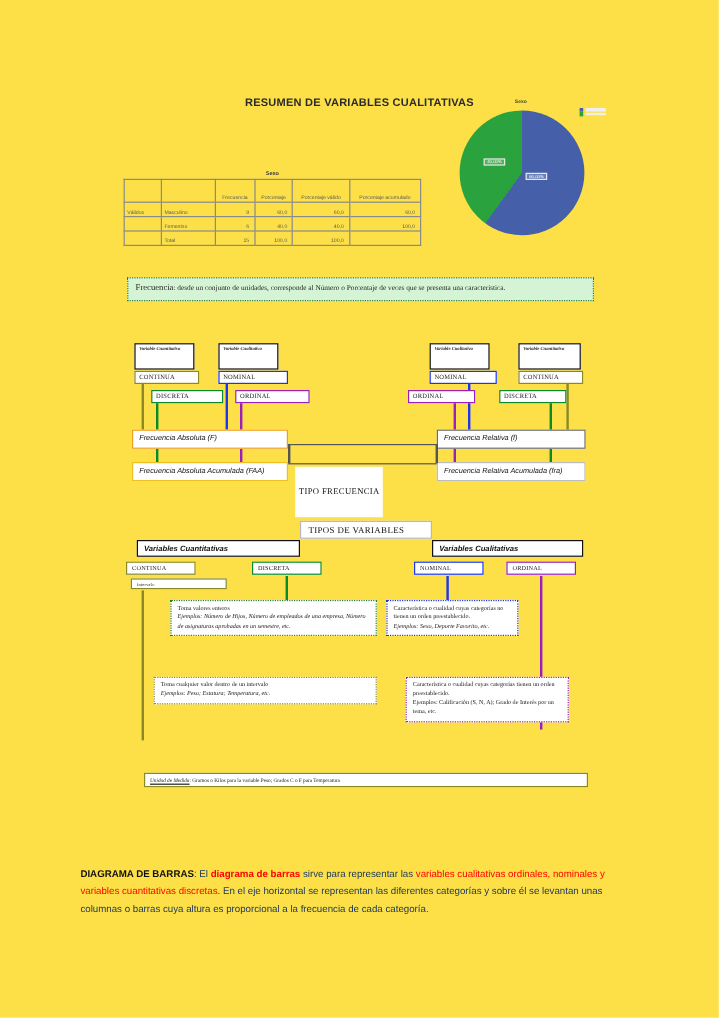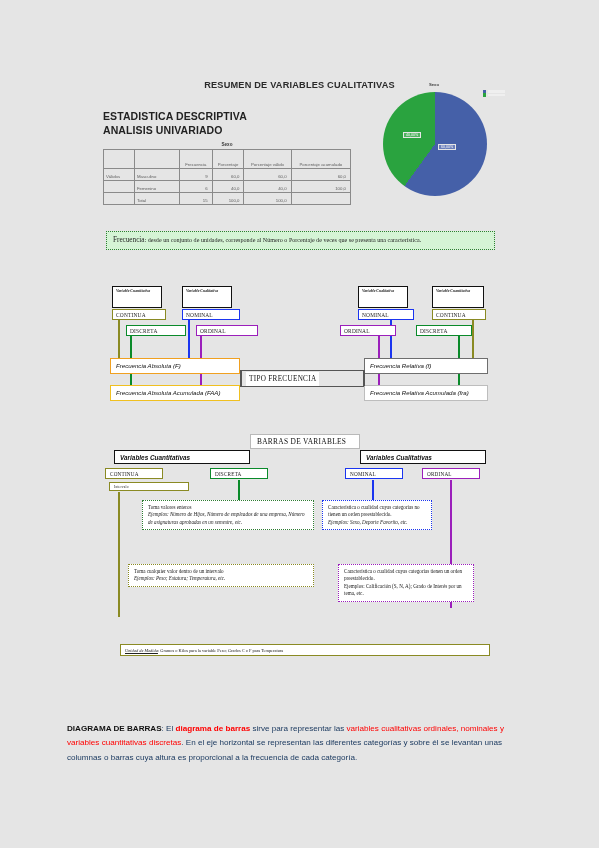--- a/index.html
+++ b/index.html
@@ -1,18 +1,18 @@
 <!DOCTYPE html>
 <html><head>
 <meta charset="utf-8">
 <style>
   html,body{margin:0;padding:0;background:#ffffff;}
   body{width:599px;height:848px;position:relative;overflow:hidden;
        font-family:"Liberation Sans", sans-serif;color:#1a1a1a;}
-  .page{position:absolute;inset:0;background:#e5e5e5;}
+  .page{position:absolute;inset:0;background:#fde047;}
 
   
   .abs{position:absolute;box-sizing:border-box;}
 
   
   #doc-title{left:0;right:0;top:80px;text-align:center;font-size:9.2px;
     font-weight:bold;letter-spacing:.2px;color:#2b2b2b;}
 
   
   #spss-head{left:103px;top:110px;font-size:10.5px;font-weight:bold;
@@ -67,21 +67,21 @@
   .b-purple{border:1.2px solid #9b1fbb;}
   .b-orange{border:1.4px solid #f0a020;}
   .b-gold{border:1.4px solid #f0c020;}
   .b-gray{border:1.4px solid #6e6e6e;}
   .b-lgray{border:1.2px solid #bdbdbd;}
   .fres{font-family:"Liberation Sans", sans-serif;font-style:italic;
     font-size:6.1px;color:#111;padding:2.5px 5px;line-height:8.5px;}
   .vline{position:absolute;width:1.6px;}
   .hline{position:absolute;height:1.2px;}
   #tipo-frec{position:absolute;font-family:"Liberation Serif",serif;font-size:7.2px;
-    color:#111;background:#fff;letter-spacing:.3px;padding:3px 3px;}
+    color:#111;background:#fff;letter-spacing:.3px;padding:17px 3px;margin-top:17px;}
 
   
   #tipos{left:100px;top:432px;width:400px;height:230px;}
   .tbox{position:absolute;box-sizing:border-box;background:#fff;}
   .ttitle{border:1.2px solid #b9b9b9;font-family:"Liberation Serif",serif;
     font-size:7.4px;color:#111;padding:2px 6px;letter-spacing:.3px;}
   .tmain{border:1.5px solid #111;font-family:"Liberation Sans",sans-serif;
     font-style:italic;font-weight:bold;font-size:6.4px;color:#111;padding:2.5px 5px;}
   .tsub{font-family:"Liberation Serif",serif;font-size:5.2px;color:#222;
     padding:1.5px 4px;letter-spacing:.2px;}
@@ -106,24 +106,20 @@
   #body-text .red{color:#ff0000;}
   #body-text .redb{color:#ff0000;font-weight:bold;}
 </style>
 </head>
 <body>
 
 <div class="page">
 
   <div class="abs" id="doc-title">RESUMEN DE VARIABLES CUALITATIVAS</div>
 
-  <div class="abs" id="spss-head">
-    <div>ESTADISTICA DESCRIPTIVA</div>
-    <div>ANALISIS UNIVARIADO</div>
-  </div>
 
   <div class="abs" id="tbl-caption">Sexo</div>
 
   <table class="spss">
     <thead>
       <tr>
         <th class="c1 blank"></th>
         <th class="c2 blank"></th>
         <th>Frecuencia</th>
         <th>Porcentaje</th>
@@ -223,21 +219,21 @@
 
     <div class="hline" style="left:140px;top:88px;width:124px;background:#555;"></div>
     <div class="hline" style="left:140px;top:104px;width:124px;background:#555;"></div>
     <div class="vline" style="left:140px;top:88px;height:16px;background:#555;"></div>
     <div class="vline" style="left:263px;top:88px;height:16px;background:#555;"></div>
     <div id="tipo-frec" style="left:146px;top:90px;">TIPO FRECUENCIA</div>
   </div>
 
   <div class="abs" id="tipos">
 
-    <div class="tbox ttitle" style="left:150px;top:2px;width:110px;">BARRAS DE VARIABLES</div>
+    <div class="tbox ttitle" style="left:150px;top:2px;width:110px;">TIPOS DE VARIABLES</div>
 
     <div class="tbox tmain" style="left:14px;top:18px;width:136px;">Variables Cuantitativas</div>
     <div class="tbox tmain" style="left:260px;top:18px;width:126px;">Variables Cualitativas</div>
 
     <div class="tbox tsub b-olive" style="left:5px;top:36px;width:58px;">CONTINUA</div>
     <div class="tbox tsub tiny b-olive" style="left:9px;top:50px;width:80px;">Intervalo</div>
     <div class="tbox tsub b-green" style="left:110px;top:36px;width:58px;">DISCRETA</div>
     <div class="tbox tsub b-blue" style="left:245px;top:36px;width:58px;">NOMINAL</div>
     <div class="tbox tsub b-purple" style="left:322px;top:36px;width:58px;">ORDINAL</div>
 

